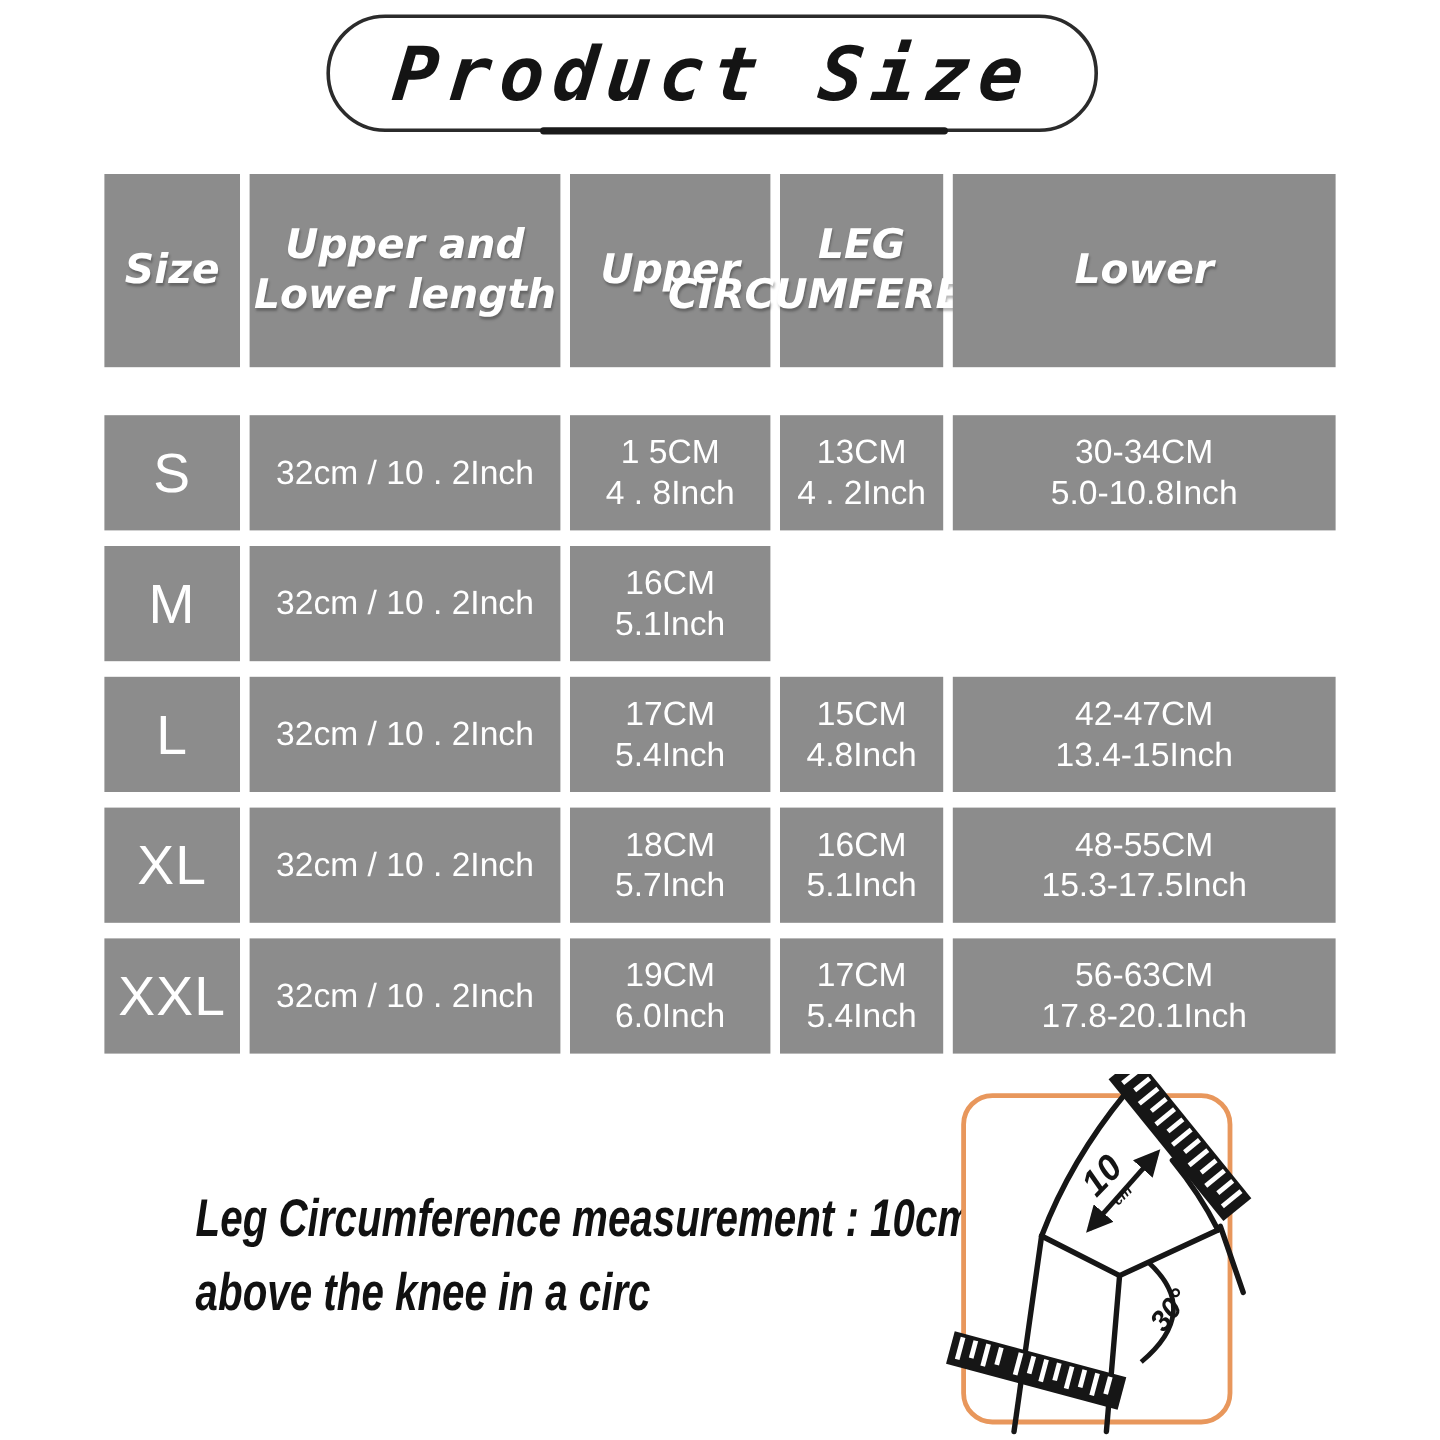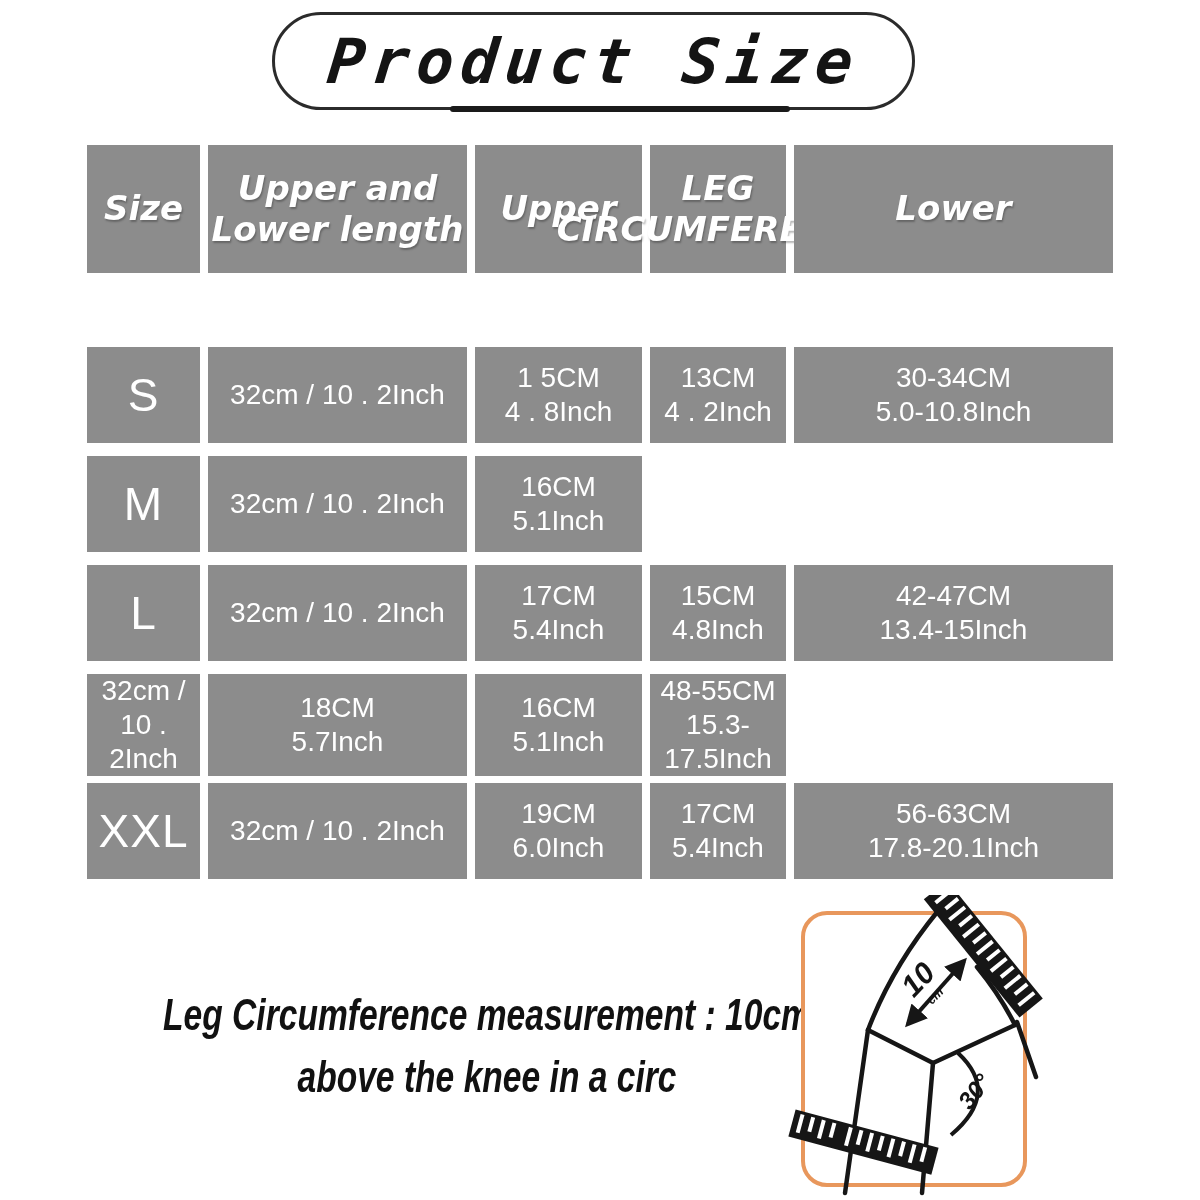--- a/index.html
+++ b/index.html
@@ -22,36 +22,36 @@
     font-weight:bold;font-style:italic;
     font-size:62px;letter-spacing:7px;color:#141414;
     transform:skewX(-6deg);white-space:nowrap;
   }
   
   .size-table{position:absolute;left:87px;top:145px;width:1026px;}
   .trow{
     display:grid;grid-template-columns:113px 259px 167px 136px 319px;
     column-gap:8px;
   }
-  .trow.header{height:128px;margin-bottom:74px;}
+  .trow.header{height:161px;margin-bottom:40px;}
   .trow.datarow{height:96px;margin-bottom:13px;}
   .cell{
     background:#8c8c8c;color:#ffffff;
     display:flex;align-items:center;justify-content:center;text-align:center;
     white-space:pre-line;line-height:1.22;
   }
   .header .cell{
     font-family:"DejaVu Sans",sans-serif;
     font-weight:bold;font-style:italic;font-size:34px;
     text-shadow:1px 2px 2px rgba(0,0,0,0.28);
   }
   .datarow .cell{font-size:28px;font-weight:400;}
   .datarow .cell.size-cell{font-size:46px;font-weight:400;letter-spacing:1px;}
   
-  .note{position:absolute;left:163px;top:990px;color:#111111;text-align:center;}
+  .note{position:absolute;left:163px;top:990px;color:#111111;}
   .note-line{
     font-family:"Liberation Sans",sans-serif;font-weight:bold;font-style:italic;
     font-size:42px;white-space:nowrap;
     transform:scale(0.80,1.05);transform-origin:left top;margin-bottom:14px;
   }
   
   .diagram{position:absolute;left:780px;top:895px;width:270px;height:310px;}
   .dg-label{font-family:"Liberation Sans",sans-serif;font-weight:bold;font-style:italic;fill:#141414;}
 </style>
 </head>
@@ -98,20 +98,21 @@
       <div class="cell">32cm / 10 . 2Inch</div>
       <div class="cell">17CM
 5.4Inch</div>
       <div class="cell">15CM
 4.8Inch</div>
       <div class="cell">42-47CM
 13.4-15Inch</div>
     </div>
 
     <div class="trow datarow">
+      <div class="cell size-cell">XL</div>
       <div class="cell">32cm / 10 . 2Inch</div>
       <div class="cell">18CM
 5.7Inch</div>
       <div class="cell">16CM
 5.1Inch</div>
       <div class="cell">48-55CM
 15.3-17.5Inch</div>
     </div>
 
     <div class="trow datarow">

